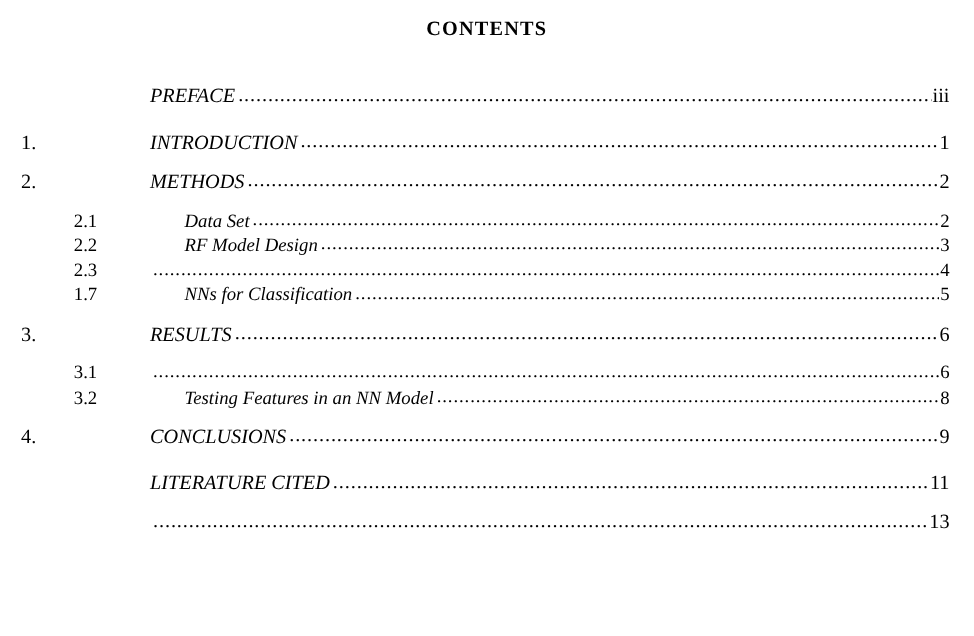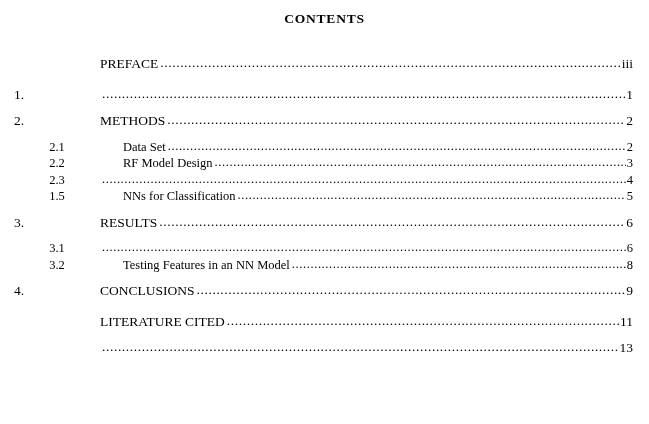--- a/index.html
+++ b/index.html
@@ -47,20 +47,21 @@
     font-size: 13.5px;
     white-space: nowrap;
   }
   .sub .num {
     font-size: 12.5px;
     text-align: center;
   }
   .label {
     white-space: nowrap;
     font-size: 13.5px;
+    font-style: italic;
   }
   .sub .label {
     font-size: 12.5px;
     padding-left: 23px;
   }
   .dots {
     flex: 1 1 auto;
     overflow: hidden;
     white-space: nowrap;
     margin: 0 1px 0 2px;
@@ -98,20 +99,21 @@
       <span class="num"></span>
       <span class="label">PREFACE</span>
       <span class="dots">...........................................................................................................................................................</span>
       <span class="pg">iii</span>
     </div>
 
     <div class="sp-lg"></div>
 
     <div class="entry">
       <span class="num">1.</span>
+      <span class="label">INTRODUCTION</span>
       <span class="dots">...........................................................................................................................................................</span>
       <span class="pg">1</span>
     </div>
 
     <div class="sp-md"></div>
 
     <div class="entry">
       <span class="num">2.</span>
       <span class="label">METHODS</span>
       <span class="dots">...........................................................................................................................................................</span>
@@ -140,21 +142,21 @@
 
     <div class="entry sub">
       <span class="num">2.3</span>
       <span class="dots">...........................................................................................................................................................</span>
       <span class="pg">4</span>
     </div>
 
     <div class="sp-xs"></div>
 
     <div class="entry sub">
-      <span class="num">1.5</span>
+      <span class="num">1.7</span>
       <span class="label">NNs for Classification</span>
       <span class="dots">...........................................................................................................................................................</span>
       <span class="pg">5</span>
     </div>
 
     <div class="sp-md"></div>
 
     <div class="entry">
       <span class="num">3.</span>
       <span class="label">RESULTS</span>

